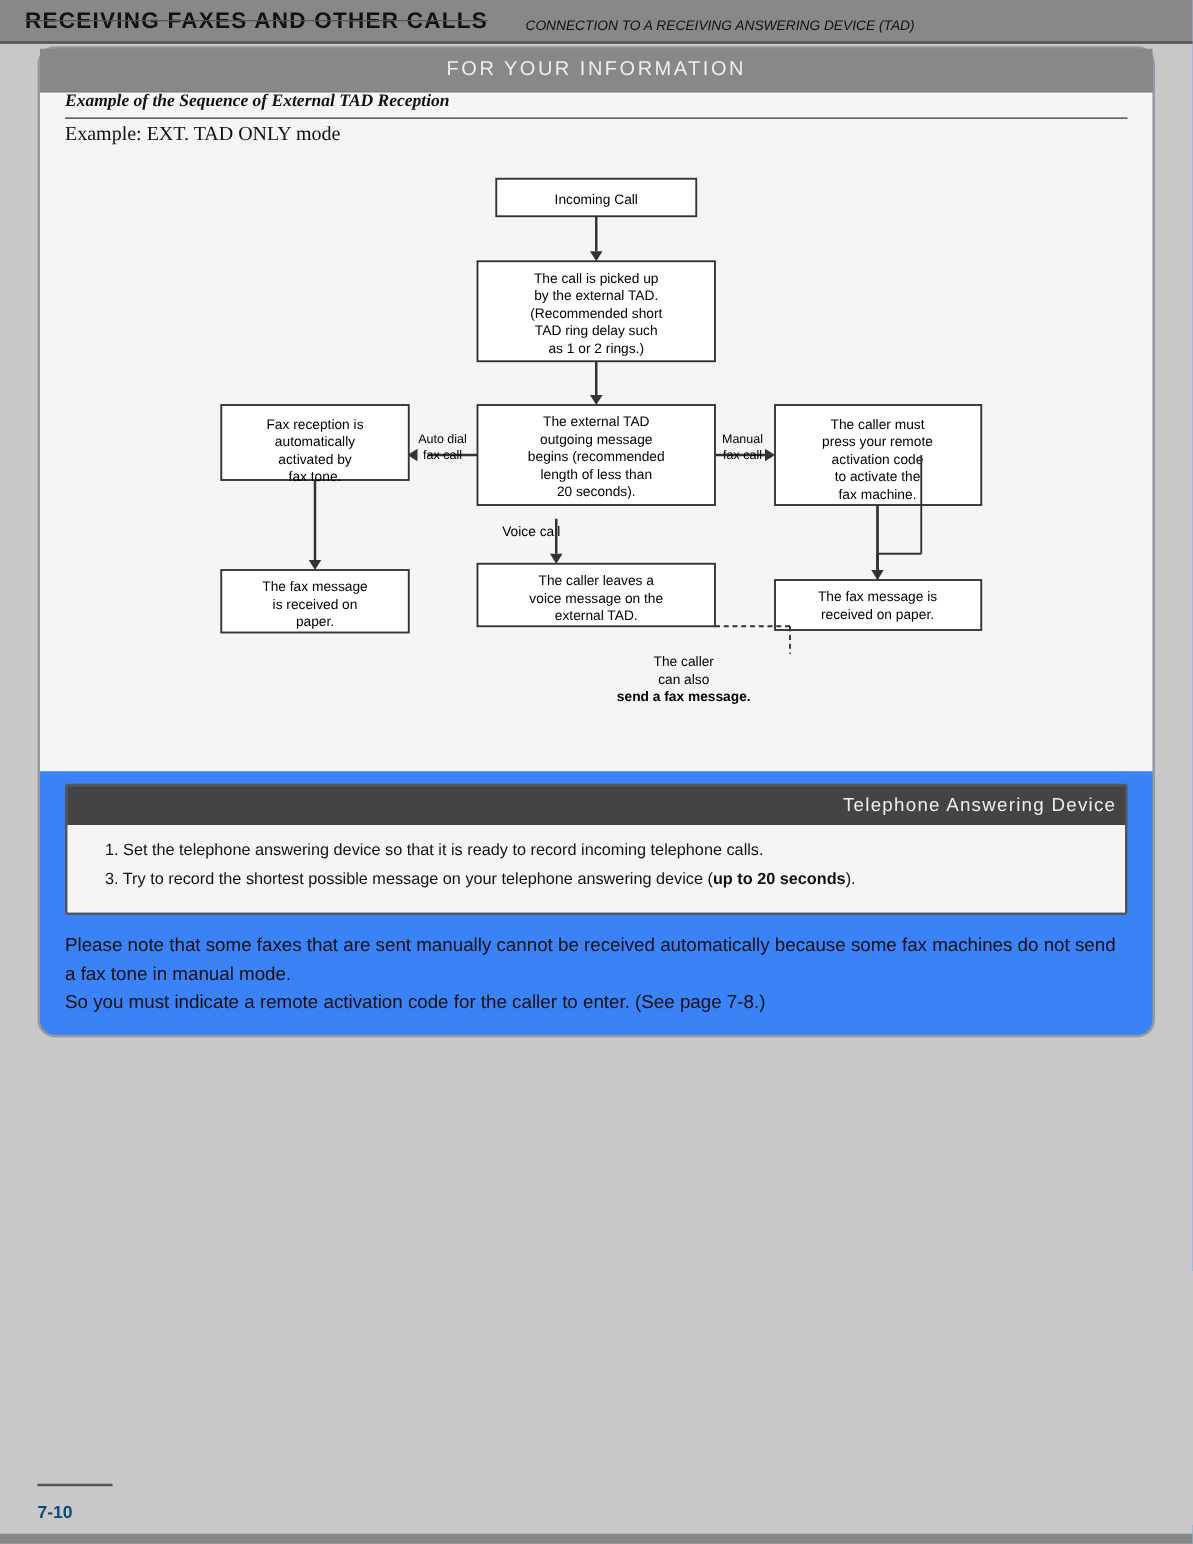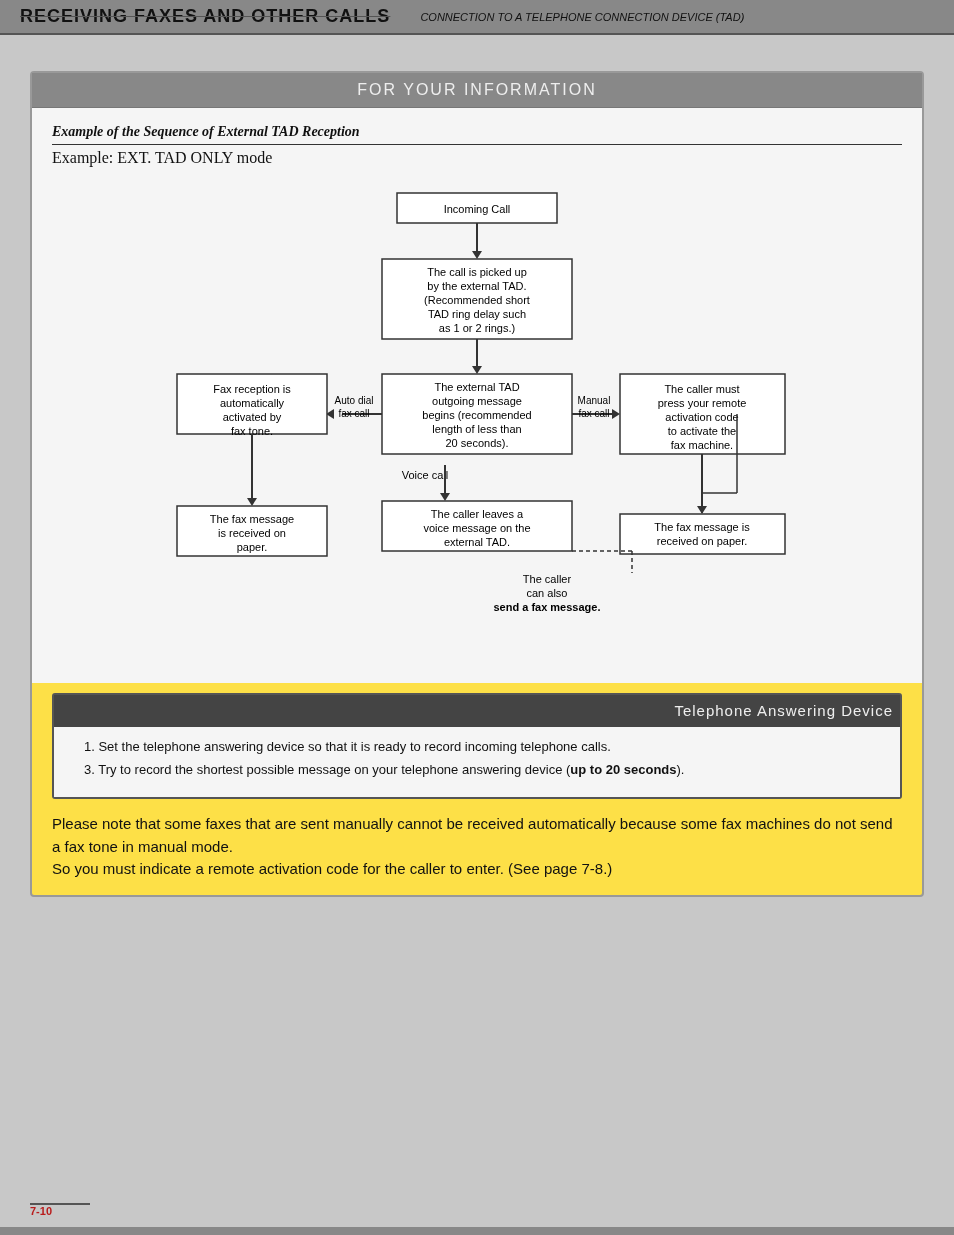--- a/index.html
+++ b/index.html
@@ -15,62 +15,62 @@
       width: 954px;
       min-height: 1235px;
       background: #c8c8c8;
       position: relative;
     }
     
     .header {
       background: #888;
       padding: 6px 20px;
       display: flex;
-      align-items: center;
+      align-items: flex-end;
       border-bottom: 2px solid #555;
     }
     .header-title {
       font-size: 18px;
       font-weight: bold;
       font-family: Arial, sans-serif;
       color: #111;
       letter-spacing: 1px;
       text-decoration: line-through;
       text-decoration-color: #555;
     }
     .header-subtitle {
       font-size: 11px;
       font-style: italic;
       color: #111;
       margin-left: 30px;
       font-family: Arial, sans-serif;
     }
     
     .content {
-      margin: 36px 30px;
-      background: #fde047;
+      margin: 2px 30px;
+      background: #3b82f6;
       border: 2px solid #999;
-      border-radius: 4px;
+      border-radius: 14px;
     }
     
     .info-banner {
       background: #888;
       text-align: center;
       padding: 8px;
       border-bottom: 1px solid #777;
     }
     .info-banner-text {
       font-size: 16px;
       font-family: Arial, sans-serif;
       color: #eee;
       letter-spacing: 2px;
     }
     
     .diagram-area {
-      padding: 16px 20px;
+      padding: 0 20px;
       background: #f5f5f5;
     }
     .diagram-title {
       font-size: 14px;
       font-style: italic;
       font-weight: bold;
       margin-bottom: 4px;
       border-bottom: 1px solid #333;
       padding-bottom: 4px;
     }
@@ -109,26 +109,26 @@
       margin: 14px 20px;
       font-size: 15px;
       font-family: Arial, sans-serif;
       line-height: 1.5;
     }
     
     .page-number {
       position: absolute;
       bottom: 18px;
       left: 30px;
-      font-size: 11px;
+      font-size: 14px;
       font-weight: bold;
       font-family: Arial, sans-serif;
-      color: #b91c1c;
+      color: #0c4a6e;
       border-top: 2px solid #555;
-      padding-top: 0;
+      padding-top: 12px;
       width: 60px;
     }
     .bottom-bar {
       position: absolute;
       bottom: 0;
       left: 0;
       right: 0;
       height: 8px;
       background: #888;
     }
@@ -138,21 +138,21 @@
       height: 480px;
     }
   </style>
 </head>
 <body>
 
 <div class="page">
 
   <div class="header">
     <span class="header-title">RECEIVING FAXES AND OTHER CALLS</span>
-    <span class="header-subtitle">CONNECTION TO A TELEPHONE CONNECTION DEVICE (TAD)</span>
+    <span class="header-subtitle">CONNECTION TO A RECEIVING ANSWERING DEVICE (TAD)</span>
   </div>
 
   <div class="content">
 
     <div class="info-banner">
       <span class="info-banner-text">FOR YOUR INFORMATION</span>
     </div>
 
     <div class="diagram-area">
       <div class="diagram-title">Example of the Sequence of External TAD Reception</div>

